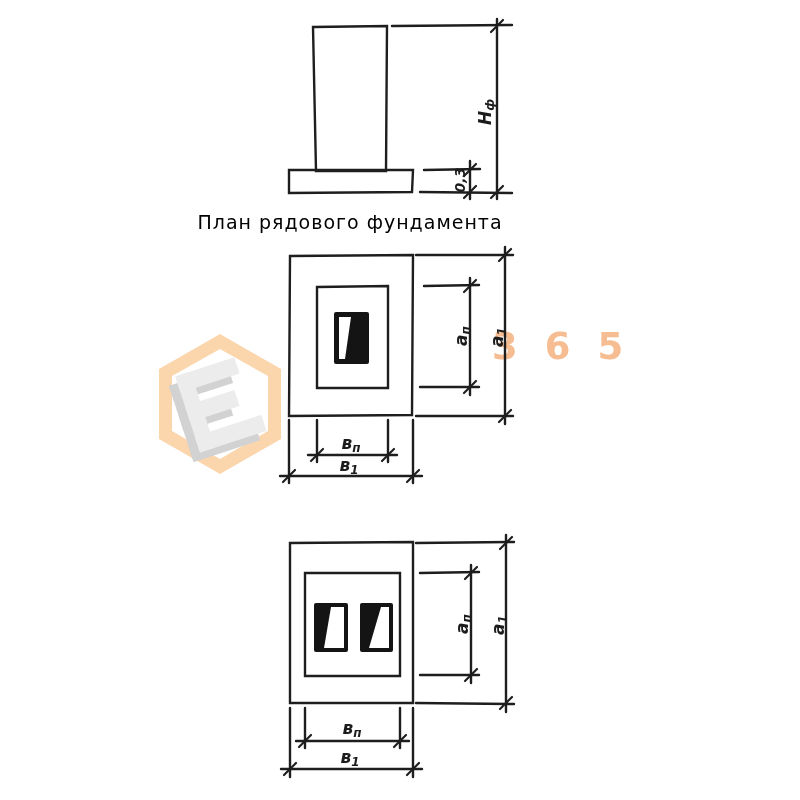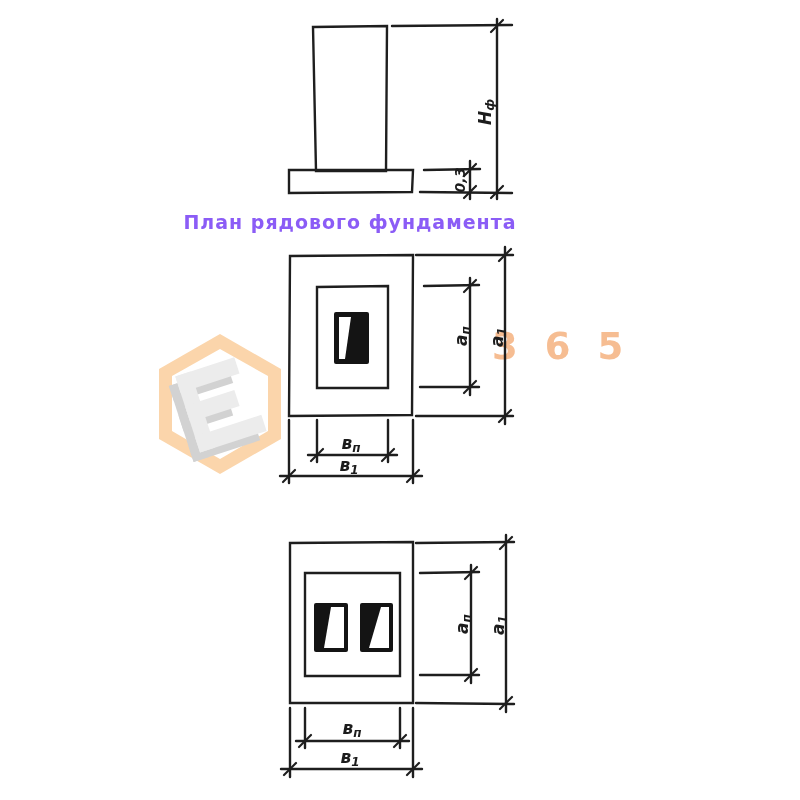--- a/index.html
+++ b/index.html
@@ -22,21 +22,21 @@
   .lines{position:absolute;left:0;top:0;z-index:1;}
   .lbl{
     position:absolute;z-index:2;white-space:nowrap;line-height:1;
     font-style:italic;font-weight:600;font-size:17px;color:#1c1c1c;
     transform:translate(-50%,-50%);
   }
   .lbl .sub{font-size:12px;vertical-align:-3px;}
   .rot{transform:translate(-50%,-50%) rotate(-90deg);}
   .title{
     position:absolute;z-index:2;white-space:nowrap;line-height:1;
-    font-size:19px;font-weight:700;color:#8b5cf6;letter-spacing:1px;
+    font-size:19px;font-weight:400;color:#000000;letter-spacing:1px;
     transform:translate(-50%,-50%);
     text-align:center;
   }
 </style>
 </head>
 <body>
 
 <div class="canvas">
 
   <div class="wm wm-logo">

